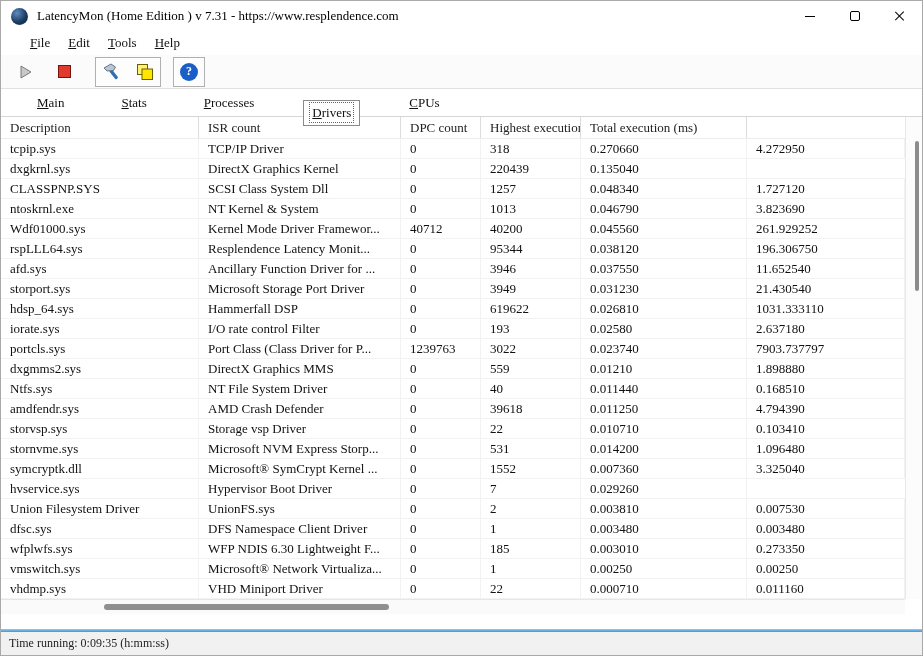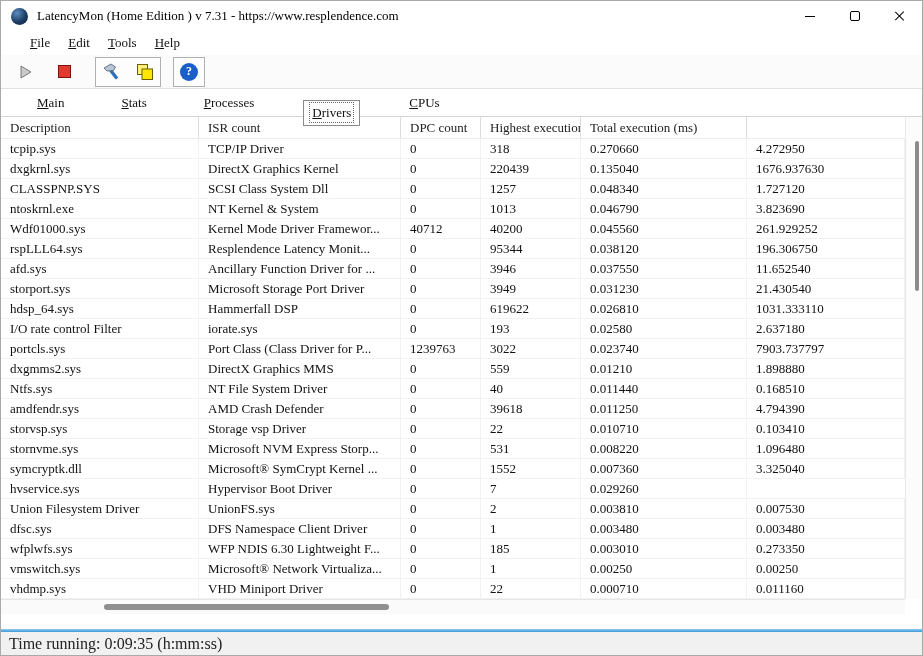--- a/index.html
+++ b/index.html
@@ -73,21 +73,21 @@
   .hscroll-thumb { position: absolute; left: 103px; top: 4px; width: 285px; height: 6px;
     background: #8f8f8f; border-radius: 3px; }
   .vscroll { position: absolute; right: 0; top: 0; width: 17px; height: 482px;
     background: #fcfcfc; border-left: 1px solid #e8e8e8; }
   .vscroll-thumb { position: absolute; right: 3px; top: 24px; width: 4px; height: 150px;
     background: #8c8c8c; border-radius: 2px; }
 
   
   .status-sep { height: 3px; background: linear-gradient(#8fcbf2, #3f97d8); flex: 0 0 auto; }
   .statusbar { height: 23px; background: #f1f1f1; display:flex; align-items:center;
-    padding-left: 8px; font-size: 16px; color:#222; flex: 0 0 auto; }
+    padding-left: 8px; font-size: 12px; color:#222; flex: 0 0 auto; }
 </style>
 </head>
 <body>
 
 <div class="window">
 
   <div class="titlebar">
     <span class="app-logo"></span>
     <span class="title-text">LatencyMon  (Home Edition )  v 7.31 - https://www.resplendence.com</span>
     <div class="win-controls">
@@ -169,21 +169,20 @@
             <div class="tcell">318</div>
             <div class="tcell">0.270660</div>
             <div class="tcell">4.272950</div>
           </div>
           <div class="trow">
             <div class="tcell">dxgkrnl.sys</div>
             <div class="tcell">DirectX Graphics Kernel</div>
             <div class="tcell">0</div>
             <div class="tcell">220439</div>
             <div class="tcell">0.135040</div>
-            <div class="tcell">1676.937630</div>
           </div>
           <div class="trow">
             <div class="tcell">CLASSPNP.SYS</div>
             <div class="tcell">SCSI Class System Dll</div>
             <div class="tcell">0</div>
             <div class="tcell">1257</div>
             <div class="tcell">0.048340</div>
             <div class="tcell">1.727120</div>
           </div>
           <div class="trow">
@@ -228,22 +227,22 @@
           </div>
           <div class="trow">
             <div class="tcell">hdsp_64.sys</div>
             <div class="tcell">Hammerfall DSP</div>
             <div class="tcell">0</div>
             <div class="tcell">619622</div>
             <div class="tcell">0.026810</div>
             <div class="tcell">1031.333110</div>
           </div>
           <div class="trow">
+            <div class="tcell">iorate.sys</div>
             <div class="tcell">I/O rate control Filter</div>
-            <div class="tcell">iorate.sys</div>
             <div class="tcell">0</div>
             <div class="tcell">193</div>
             <div class="tcell">0.02580</div>
             <div class="tcell">2.637180</div>
           </div>
           <div class="trow">
             <div class="tcell">portcls.sys</div>
             <div class="tcell">Port Class (Class Driver for P...</div>
             <div class="tcell">1239763</div>
             <div class="tcell">3022</div>
@@ -280,21 +279,21 @@
             <div class="tcell">0</div>
             <div class="tcell">22</div>
             <div class="tcell">0.010710</div>
             <div class="tcell">0.103410</div>
           </div>
           <div class="trow">
             <div class="tcell">stornvme.sys</div>
             <div class="tcell">Microsoft NVM Express Storp...</div>
             <div class="tcell">0</div>
             <div class="tcell">531</div>
-            <div class="tcell">0.008220</div>
+            <div class="tcell">0.014200</div>
             <div class="tcell">1.096480</div>
           </div>
           <div class="trow">
             <div class="tcell">symcryptk.dll</div>
             <div class="tcell">Microsoft® SymCrypt Kernel ...</div>
             <div class="tcell">0</div>
             <div class="tcell">1552</div>
             <div class="tcell">0.007360</div>
             <div class="tcell">3.325040</div>
           </div>

